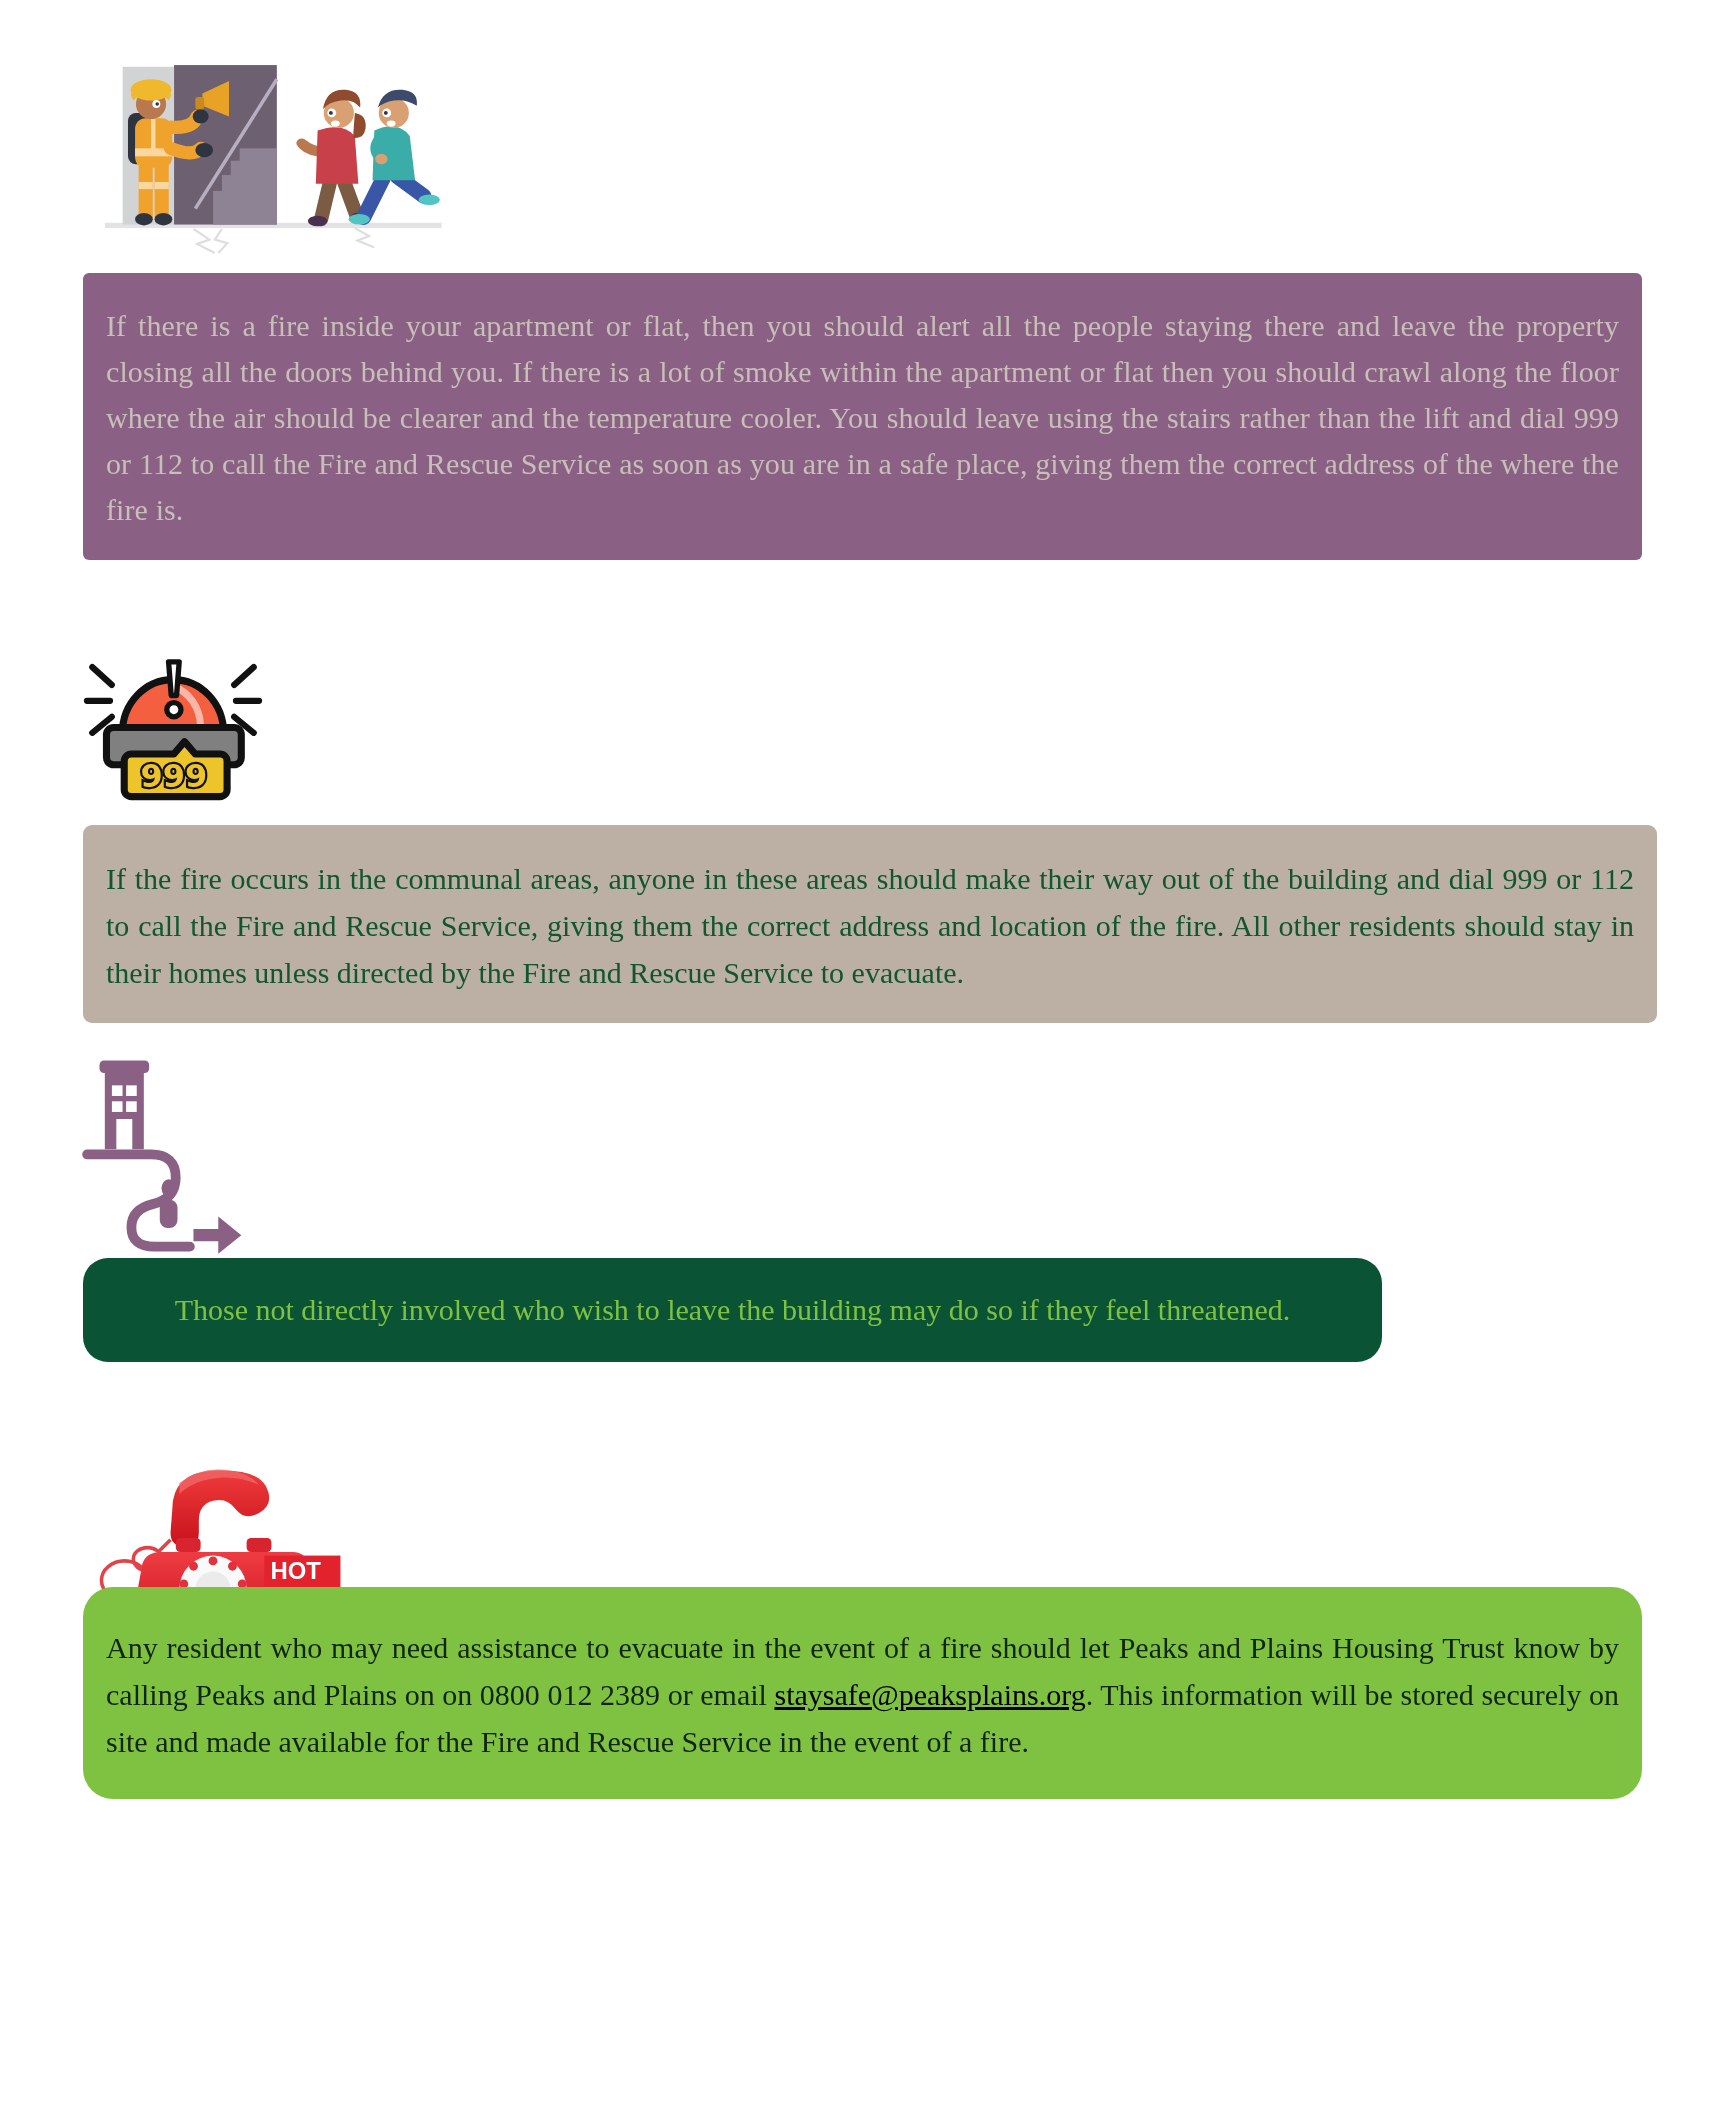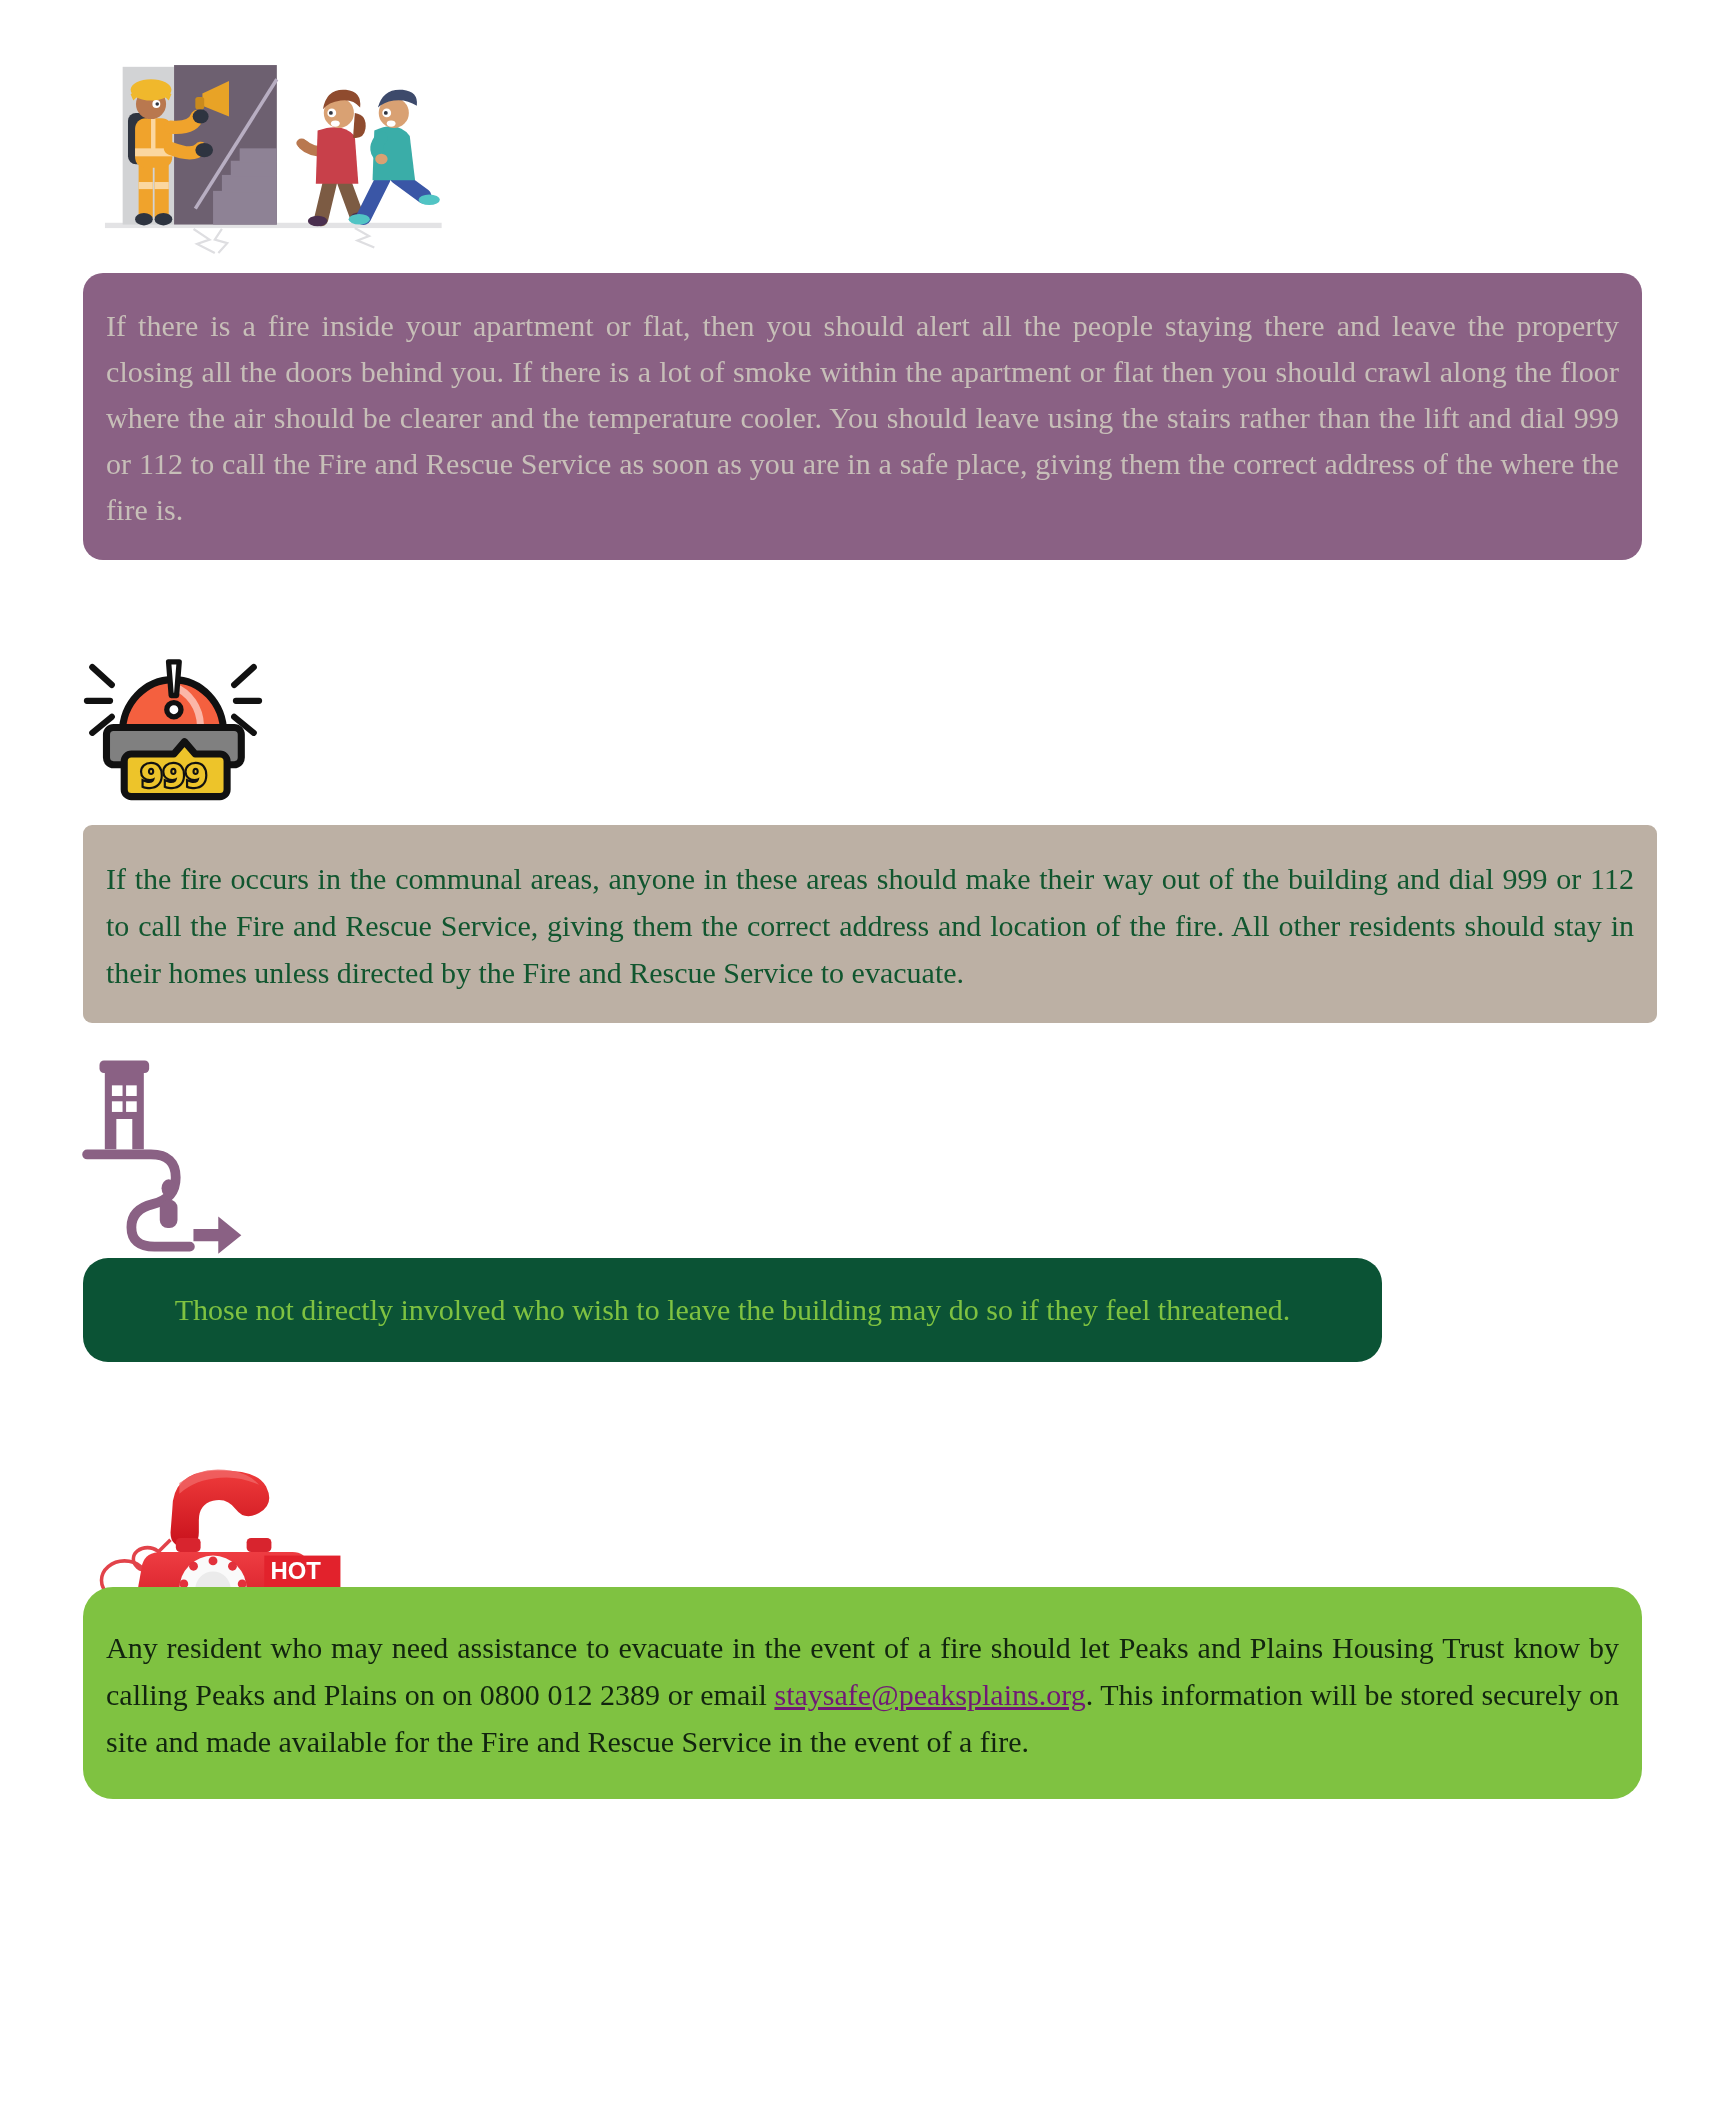--- a/index.html
+++ b/index.html
@@ -11,21 +11,21 @@
     font-family: "Liberation Serif", serif;
     overflow: hidden;
     position: relative;
   }
 
   .page { position: relative; width: 1729px; height: 2128px; }
 
   
   .callout {
     position: absolute;
-    border-radius: 20px;
+    border-radius: 6px;
     padding: 30px 23px 26.6px 23px;
   }
   .callout p {
     margin: 0;
     text-align: justify;
     text-justify: inter-word;
     font-family: "Liberation Serif", serif;
   }
 
   
@@ -73,21 +73,21 @@
     background: #7fc241;
     border-radius: 30px;
     padding: 37px 23px 34px 23px;
   }
   #box-assistance p {
     color: #12250f;
     font-size: 30px;
     line-height: 47px;
   }
   #box-assistance a {
-    color: #701a75;
+    color: #000000;
     text-decoration: underline;
   }
 
   
   #illus-evacuation {
     position: absolute; left: 89px; top: 49px; width: 381px; height: 204px;
   }
 
   
   #icon-alarm {

